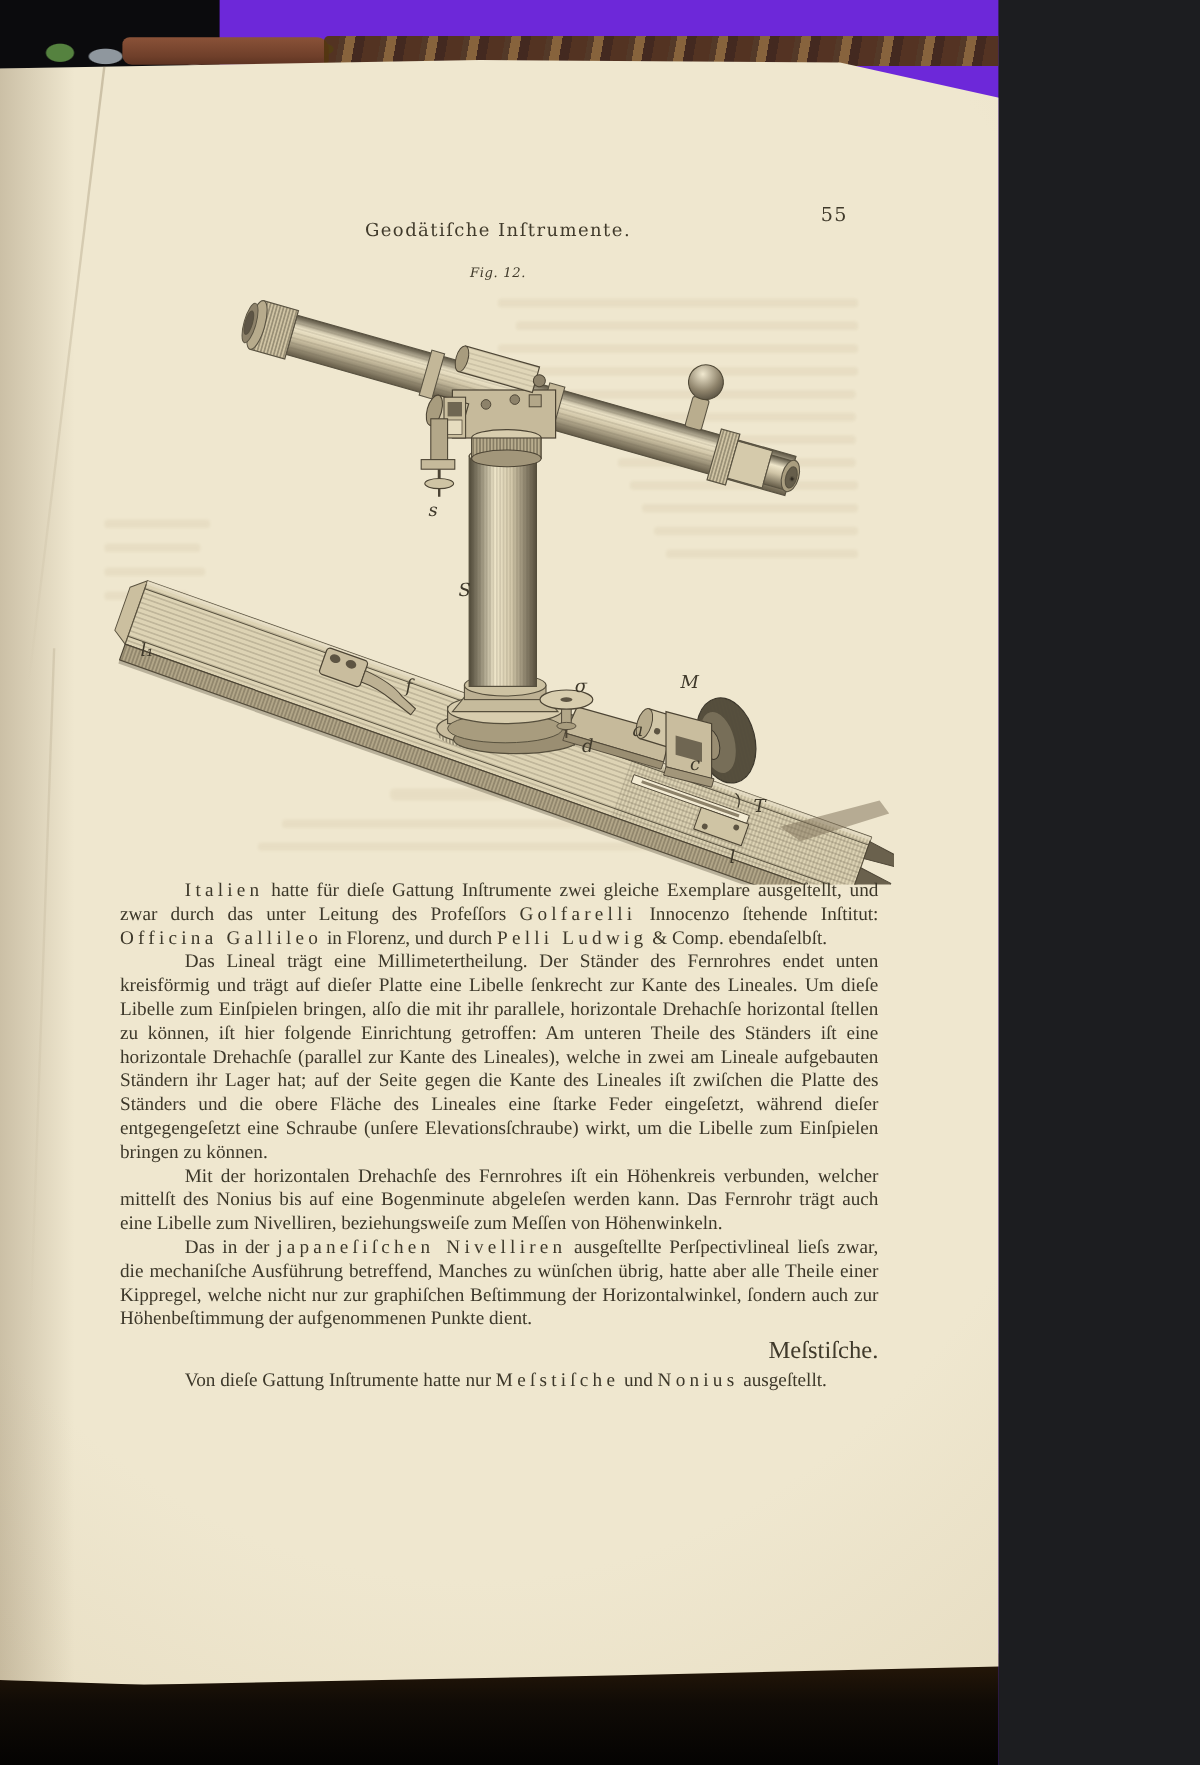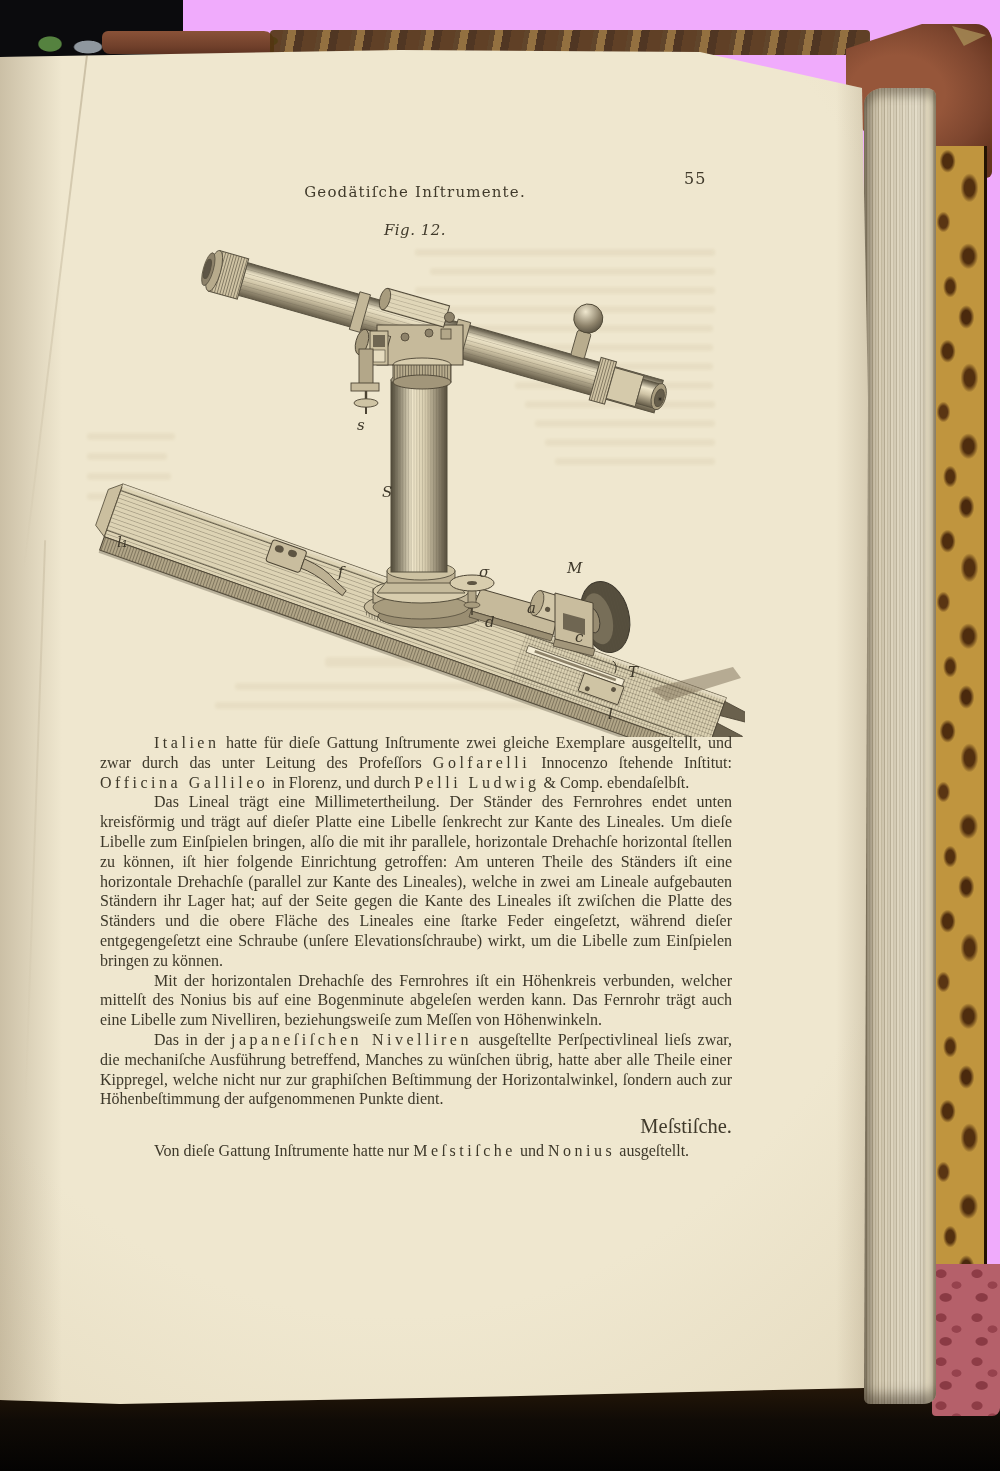--- a/index.html
+++ b/index.html
@@ -1,17 +1,17 @@
 <!DOCTYPE html>
 <html><head>
 <meta charset="utf-8">
 <style>
   html,body{margin:0;padding:0;background:#1c1d20;}
-  .scene{position:relative;width:1000px;height:1471px;overflow:hidden;
-         background:#f0abfc;font-family:"DejaVu Serif","Liberation Serif",serif;}
+  .scene{position:relative;width:832px;height:1471px;overflow:hidden;
+         background:#6d28d9;font-family:"DejaVu Serif","Liberation Serif",serif;}
   .scene *{position:absolute;}
 
   
   .topdark-left{left:0;top:0;width:183px;height:60px;background:#0b0b0d;}
   .endpaper{left:22px;top:26px;width:270px;height:34px;border-radius:8px;
     background:
       radial-gradient(20px 13px at 28px 18px,#55823f 0 55%,transparent 62%),
       radial-gradient(24px 11px at 66px 21px,#8f979e 0 55%,transparent 62%),
       radial-gradient(17px 11px at 103px 13px,#477538 0 55%,transparent 62%),
       radial-gradient(21px 10px at 140px 22px,#c9d0d4 0 55%,transparent 64%),
@@ -68,21 +68,21 @@
     background:linear-gradient(rgba(110,90,55,.28),rgba(110,90,55,0));}
   .crease2{left:34px;top:540px;width:2px;height:580px;transform:rotate(2deg);
     background:linear-gradient(rgba(110,90,55,.14),rgba(110,90,55,0));}
 
   
   .ink{color:#403a2b;}
   .running-header{left:100px;top:183px;width:630px;text-align:center;
     font-size:15px;letter-spacing:1.2px;}
   .pagenum{left:684px;top:169px;font-size:16px;letter-spacing:1px;}
   .figcaption{left:100px;top:221px;width:630px;text-align:center;
-    font-style:italic;font-size:15px;letter-spacing:.5px;}
+    font-style:italic;font-size:11px;letter-spacing:.5px;}
   .figure-wrap{left:85px;top:237px;width:660px;height:500px;}
   .textblock{left:100px;top:733px;width:632px;font-size:16px;line-height:19.8px;
     text-align:justify;color:#3d382a;font-family:Liberation Serif, serif;}
   .textblock *{position:static;}
   .para{margin:0;text-indent:54px;}
   .sp{letter-spacing:.22em;}
   .section-heading{display:block;margin:8px 0 4px;text-align:right;text-indent:0;
     font-size:20.5px;font-weight:normal;}
   text{font-family:"DejaVu Serif","Liberation Serif",serif;}
   .flabel{font-style:italic;font-size:15px;fill:#3e382a;}

